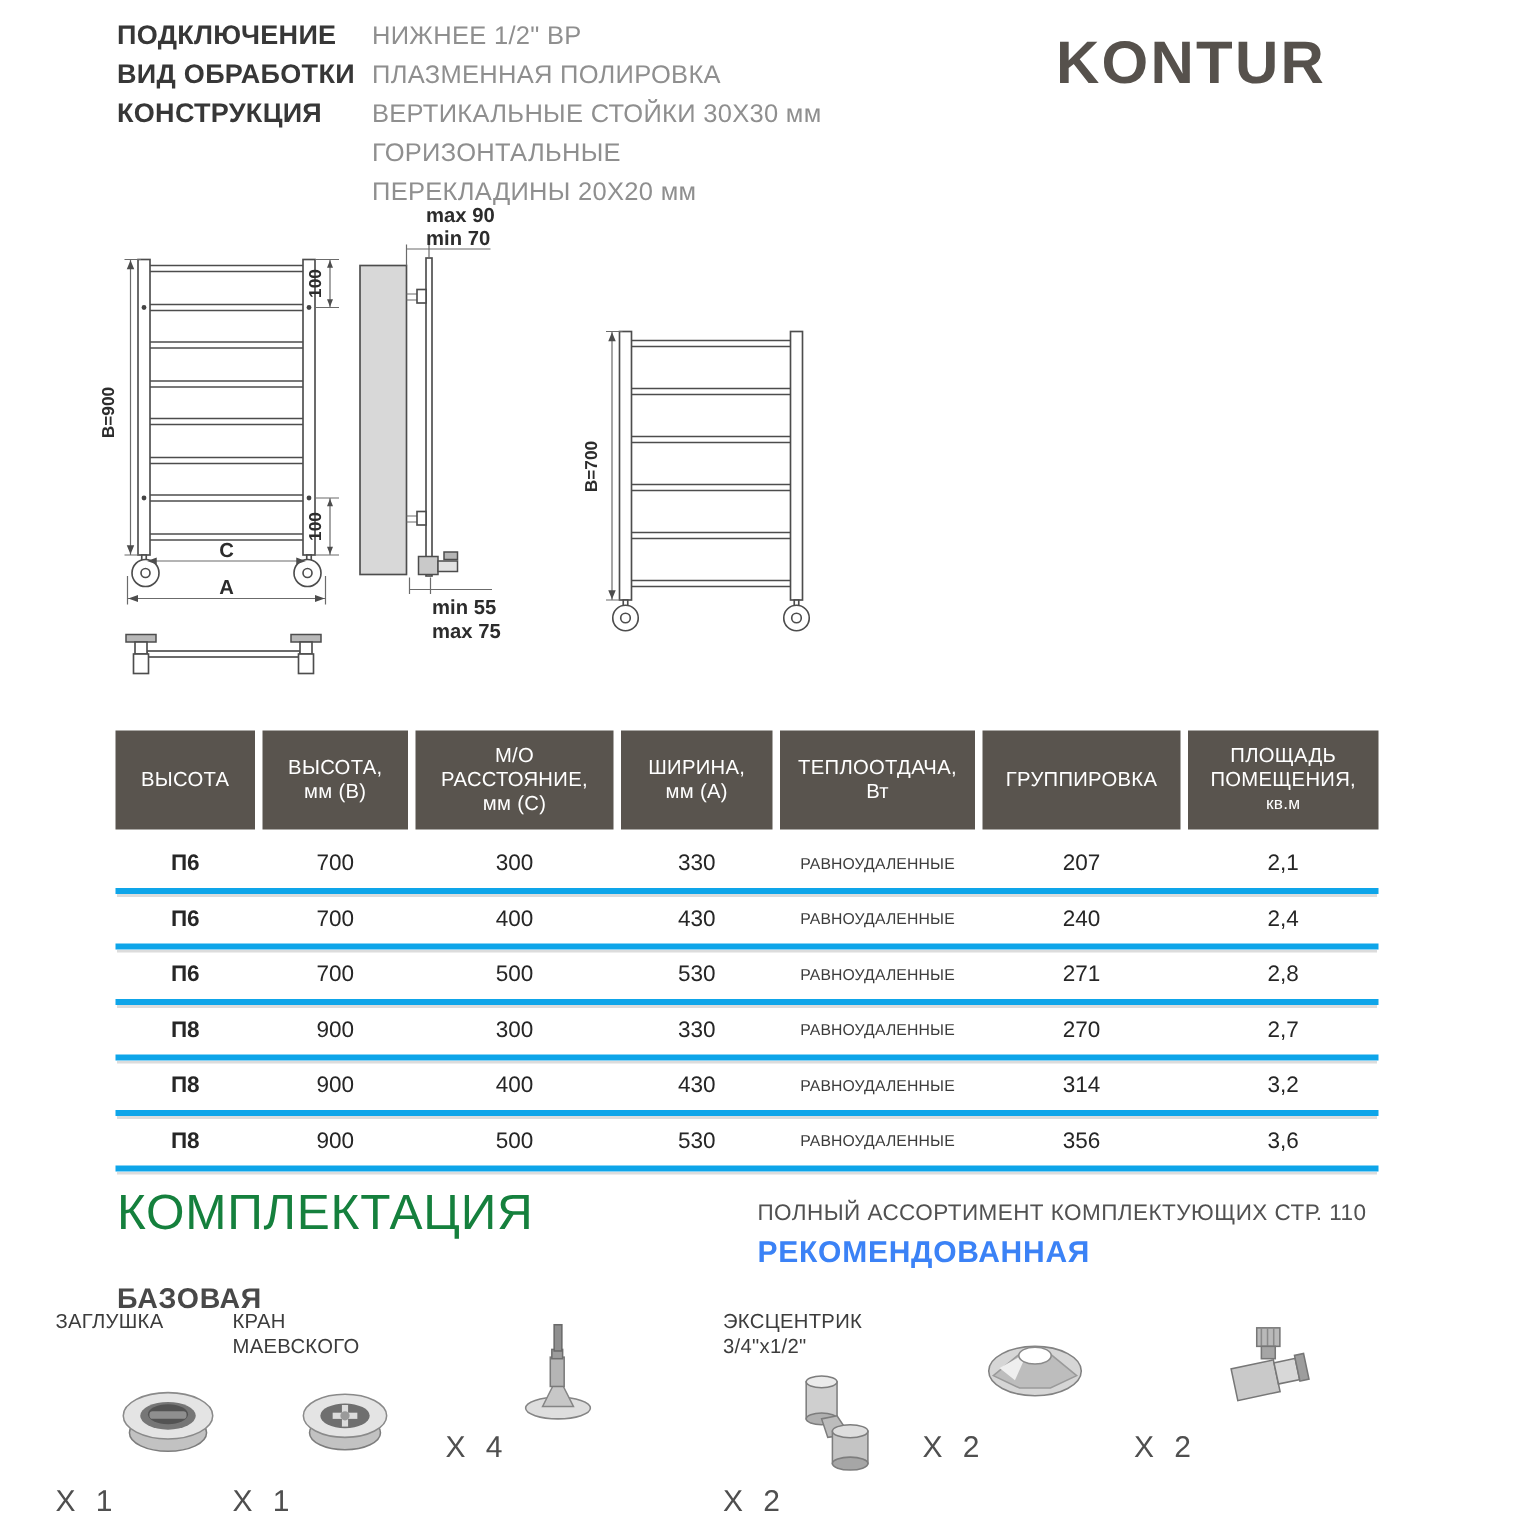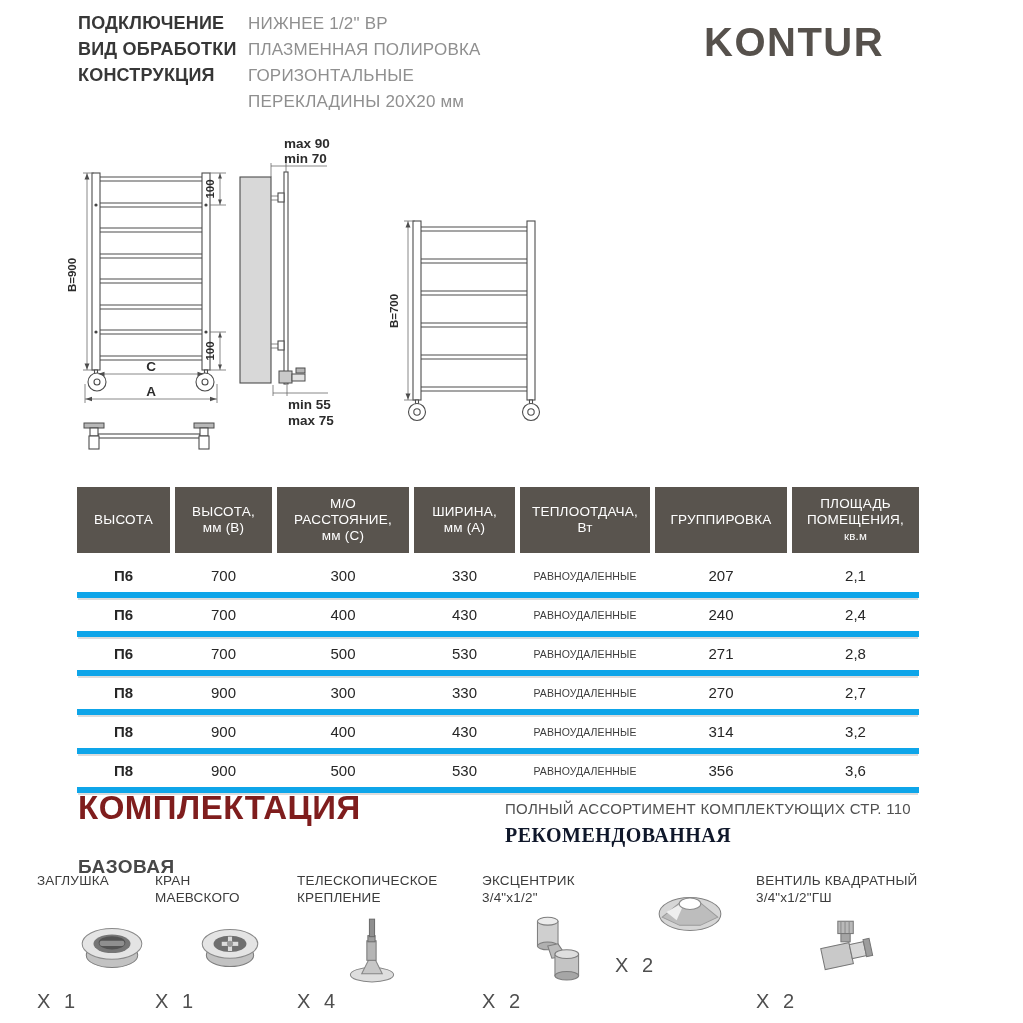--- a/index.html
+++ b/index.html
@@ -21,30 +21,30 @@
   .dtxt{font-family:"Liberation Sans",sans-serif;font-size:11.5px;font-weight:600;fill:#2c2c2c;}
   .dtxt2{font-family:"Liberation Sans",sans-serif;font-size:13.5px;font-weight:600;fill:#2c2c2c;}
 
   
   .spec-table{position:absolute;left:77px;top:487px;width:842px;}
   .t-grid{display:grid;grid-template-columns:93px 97px 132px 101px 130px 132px 1fr;column-gap:5px;}
   .t-head .th{background:#59544e;color:#fff;height:66px;display:flex;flex-direction:column;
               align-items:center;justify-content:center;text-align:center;font-size:13.5px;line-height:16px;letter-spacing:.2px;}
   .t-head .th .small{font-size:11.5px;}
   .t-head{margin-bottom:6px;}
-  .t-row{height:33px;align-items:center;border-bottom:6px solid #0ea5e9;box-shadow:0 3px 0 -1px #dcdcdc;}
+  .t-row{height:33px;align-items:center;border-bottom:4px solid #0ea5e9;box-shadow:0 3px 0 -1px #dcdcdc;}
   .t-row .td{text-align:center;font-size:15px;color:#262626;}
   .t-row .td.model{font-weight:700;}
   .t-row .td.group{font-size:10.5px;color:#3c3c3c;letter-spacing:.1px;}
 
   
-  .kit-title{position:absolute;left:78px;top:789px;font-size:33px;font-weight:700;color:#7f1d1d;letter-spacing:.5px;}
+  .kit-title{position:absolute;left:78px;top:789px;font-size:33px;font-weight:400;color:#15803d;letter-spacing:.5px;}
   .kit-basic{position:absolute;left:78px;top:832px;font-size:19px;font-weight:700;color:#484848;letter-spacing:.5px;margin-top:24px;}
   .kit-note{position:absolute;left:505px;top:800px;font-size:15px;color:#515151;letter-spacing:.3px;}
-  .kit-reco{position:absolute;left:505px;top:824px;font-size:20px;font-weight:700;color:#0f172a;letter-spacing:.5px;font-family:Liberation Serif, serif;}
+  .kit-reco{position:absolute;left:505px;top:824px;font-size:20px;font-weight:700;color:#3b82f6;letter-spacing:.5px;}
 
   .kit-item{position:absolute;top:872px;width:150px;text-align:left;}
   .kit-item.wide{width:176px;}
   .ki-label{min-height:36px;}
   .ki-line{font-size:13.5px;color:#3c3c3c;line-height:17px;letter-spacing:.2px;}
   .ki-icon{height:82px;display:flex;align-items:center;justify-content:center;}
   .ki-qty{font-size:20px;color:#4f4f4f;letter-spacing:4px;}
 </style>
 </head>
 <body>
@@ -52,20 +52,21 @@
 <div class="page">
 
   <div class="spec-labels">
     <div>ПОДКЛЮЧЕНИЕ</div>
     <div>ВИД ОБРАБОТКИ</div>
     <div>КОНСТРУКЦИЯ</div>
   </div>
   <div class="spec-values">
     <div>НИЖНЕЕ 1/2" ВР</div>
     <div>ПЛАЗМЕННАЯ ПОЛИРОВКА</div>
+    <div>ВЕРТИКАЛЬНЫЕ СТОЙКИ 30Х30 мм</div>
     <div>ГОРИЗОНТАЛЬНЫЕ</div>
     <div>ПЕРЕКЛАДИНЫ 20Х20 мм</div>
   </div>
   <div class="brand">KONTUR</div>
 
   <svg class="drawings" width="510" height="340" viewBox="0 0 510 340">
 
     <g>
       <rect class="ln" x="32" y="40" width="8" height="197"></rect>
       <rect class="ln" x="142" y="40" width="8" height="197"></rect>
@@ -270,24 +271,20 @@
         <ellipse cx="35" cy="30" rx="16" ry="8" fill="#6f6f6f"></ellipse>
         <rect x="33" y="23" width="4" height="14" fill="#dcdcdc"></rect>
         <rect x="27" y="28" width="16" height="4" fill="#dcdcdc"></rect>
         <circle cx="35" cy="30" r="3" fill="#9a9a9a"></circle>
       </svg>
     </div>
     <div class="ki-qty">X 1</div>
   </div>
 
   <div class="kit-item" style="left:297px">
-    <div class="ki-label">
-        <div class="ki-line">ТЕЛЕСКОПИЧЕСКОЕ</div>
-        <div class="ki-line">КРЕПЛЕНИЕ</div>
-      </div>
     <div class="ki-icon">
       <svg width="72" height="72" viewBox="0 0 70 70">
         <ellipse cx="35" cy="60" rx="21" ry="7" fill="#dedede" stroke="#858585"></ellipse>
         <path d="M25 59 L32 45 L38 45 L45 59 Z" fill="#c7c7c7" stroke="#858585"></path>
         <rect x="30" y="27" width="9" height="19" fill="#b5b5b5" stroke="#7a7a7a"></rect>
         <rect x="31" y="22" width="7" height="6" fill="#9c9c9c" stroke="#6f6f6f"></rect>
         <rect x="32.5" y="6" width="5" height="17" fill="#8f8f8f" stroke="#6a6a6a"></rect>
       </svg>
     </div>
     <div class="ki-qty">X 4</div>
@@ -318,24 +315,20 @@
         <ellipse cx="35" cy="36" rx="30" ry="16" fill="#d6d6d6" stroke="#828282"></ellipse>
         <polygon points="8,39 25,25 45,25 62,39 45,47 25,47" fill="#bdbdbd" stroke="#9a9a9a"></polygon>
         <polygon points="12,34 30,24 22,42" fill="#efefef"></polygon>
         <ellipse cx="35" cy="26" rx="10.5" ry="5.5" fill="#ffffff" stroke="#8a8a8a"></ellipse>
       </svg>
     </div>
     <div class="ki-qty">X 2</div>
   </div>
 
   <div class="kit-item wide" style="left:756px">
-    <div class="ki-label">
-        <div class="ki-line">ВЕНТИЛЬ КВАДРАТНЫЙ</div>
-        <div class="ki-line">3/4"х1/2"ГШ</div>
-      </div>
     <div class="ki-icon">
       <svg width="76" height="72" viewBox="0 0 70 70">
         <g transform="rotate(-12 35 40)">
           <rect x="14" y="30" width="28" height="21" fill="#c9c9c9" stroke="#777777"></rect>
           <rect x="42" y="32" width="14" height="14" fill="#d8d8d8" stroke="#777777"></rect>
           <rect x="56" y="30" width="6" height="17" fill="#9d9d9d" stroke="#777777"></rect>
         </g>
         <rect x="29" y="8" width="15" height="12" fill="#b9b9b9" stroke="#777777"></rect>
         <path d="M32 8V20 M36 8V20 M40 8V20" stroke="#8a8a8a" stroke-width="1" fill="none"></path>
         <rect x="32" y="20" width="9" height="8" fill="#a5a5a5" stroke="#777777"></rect>

